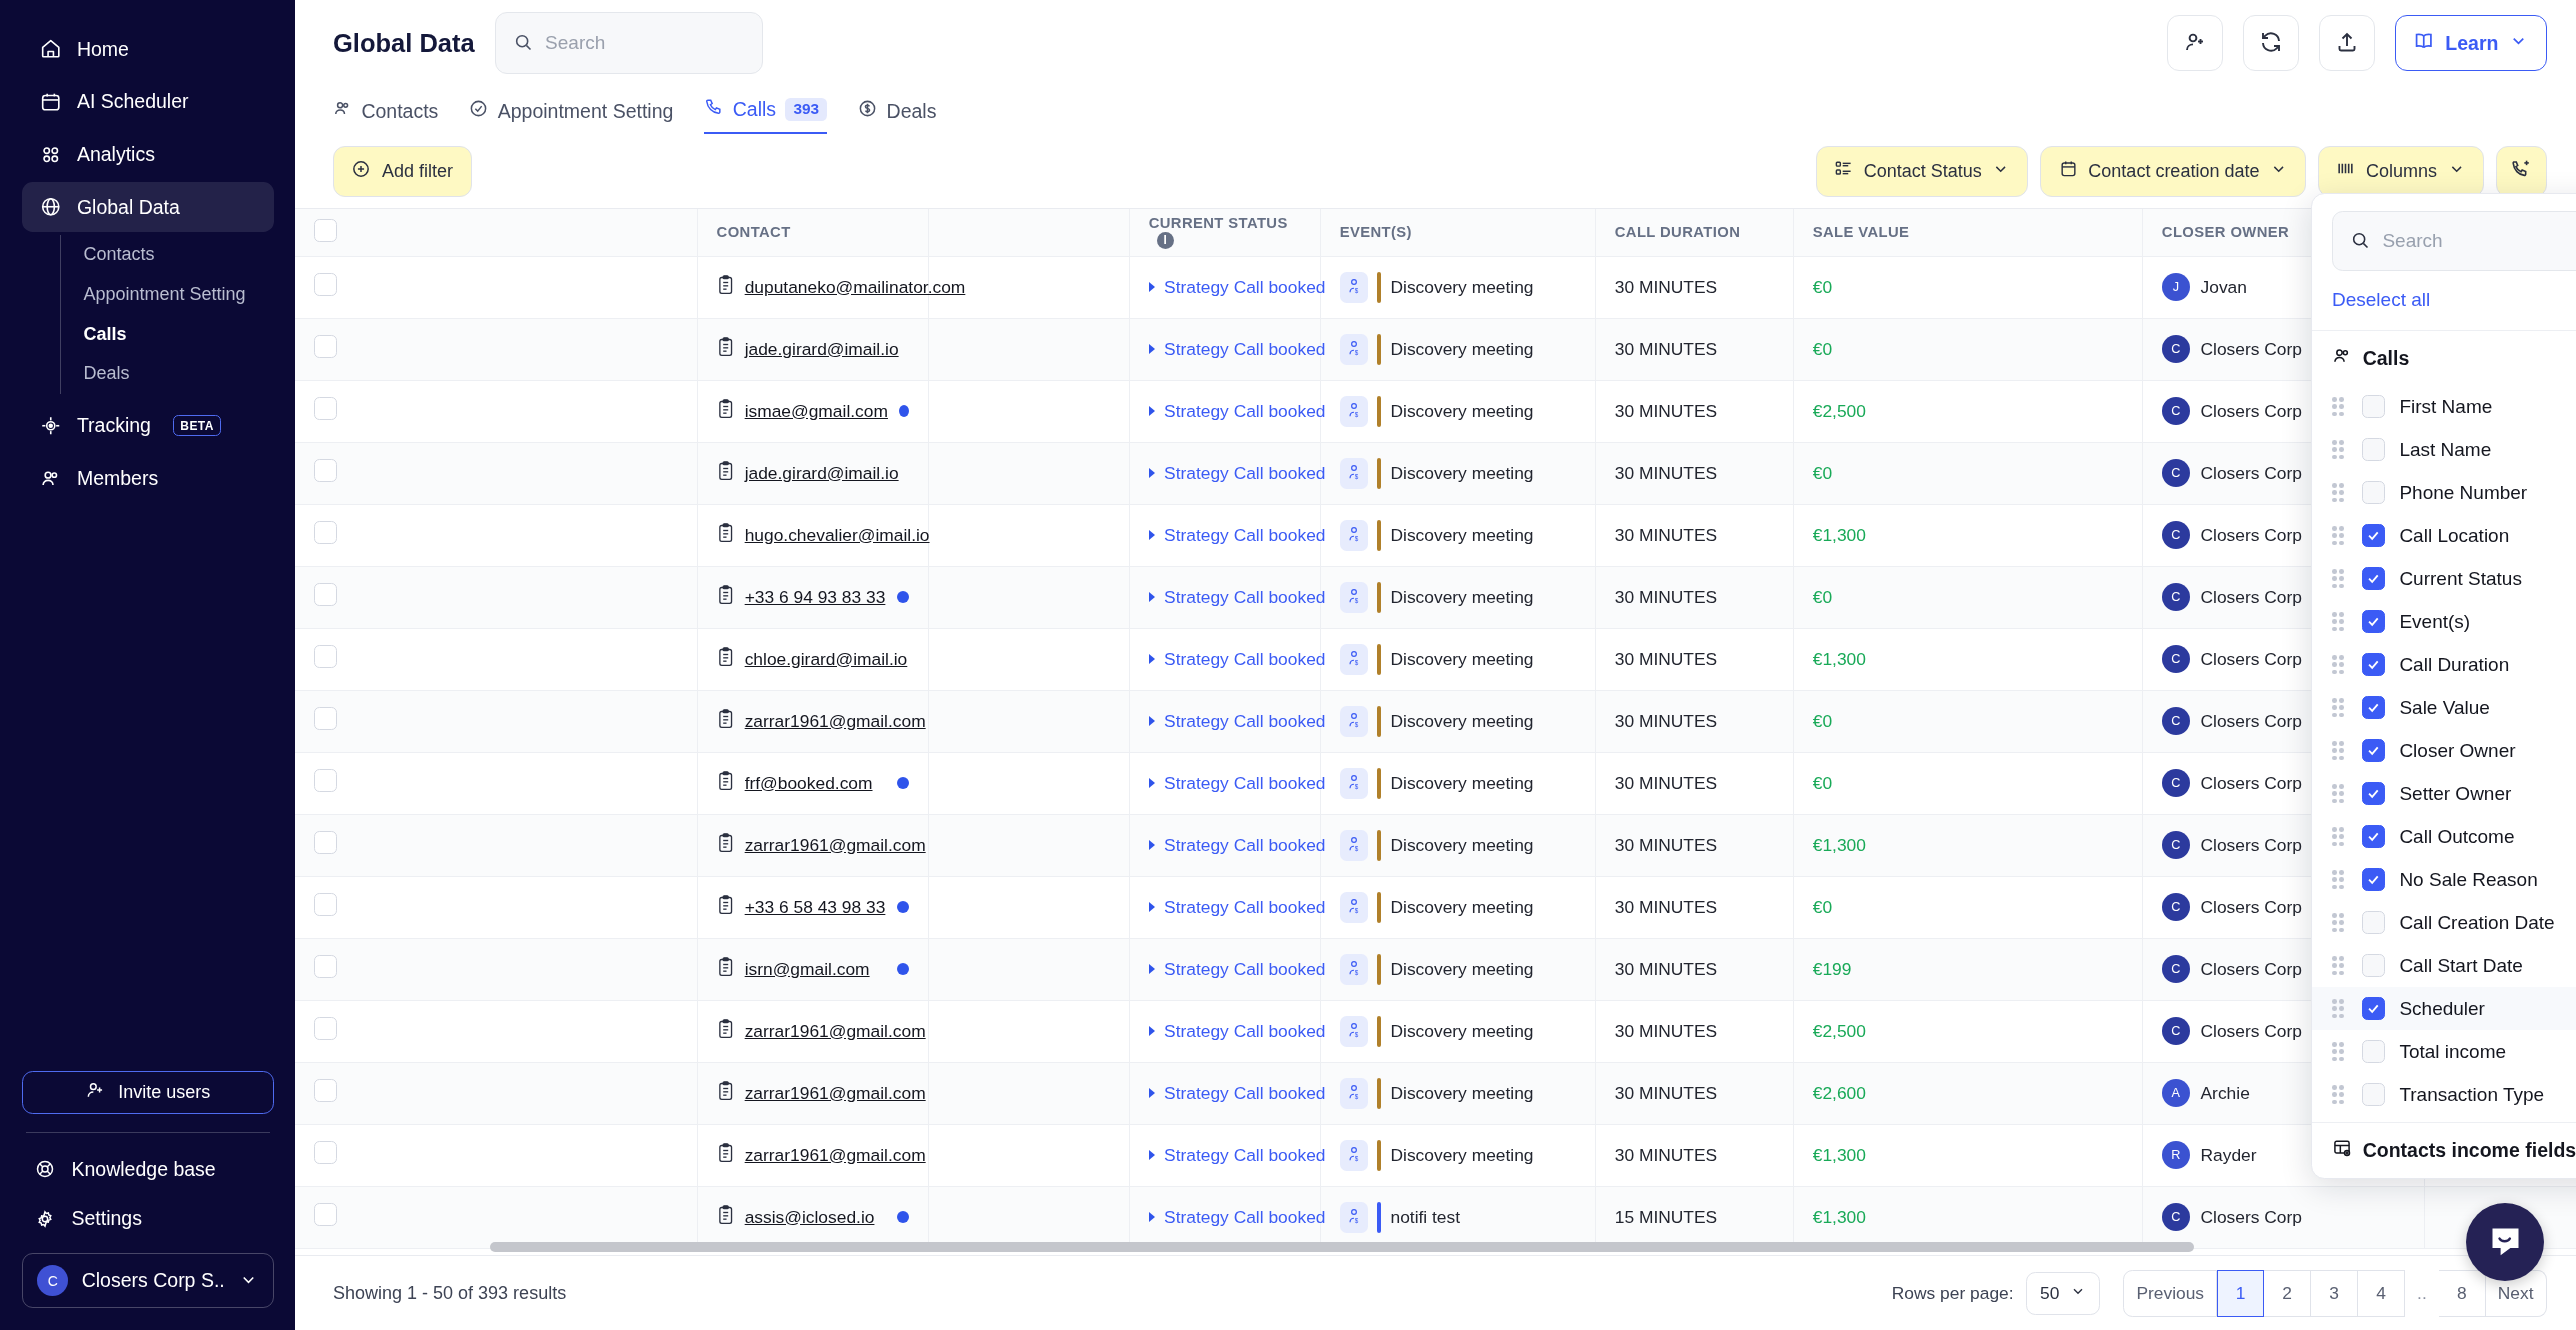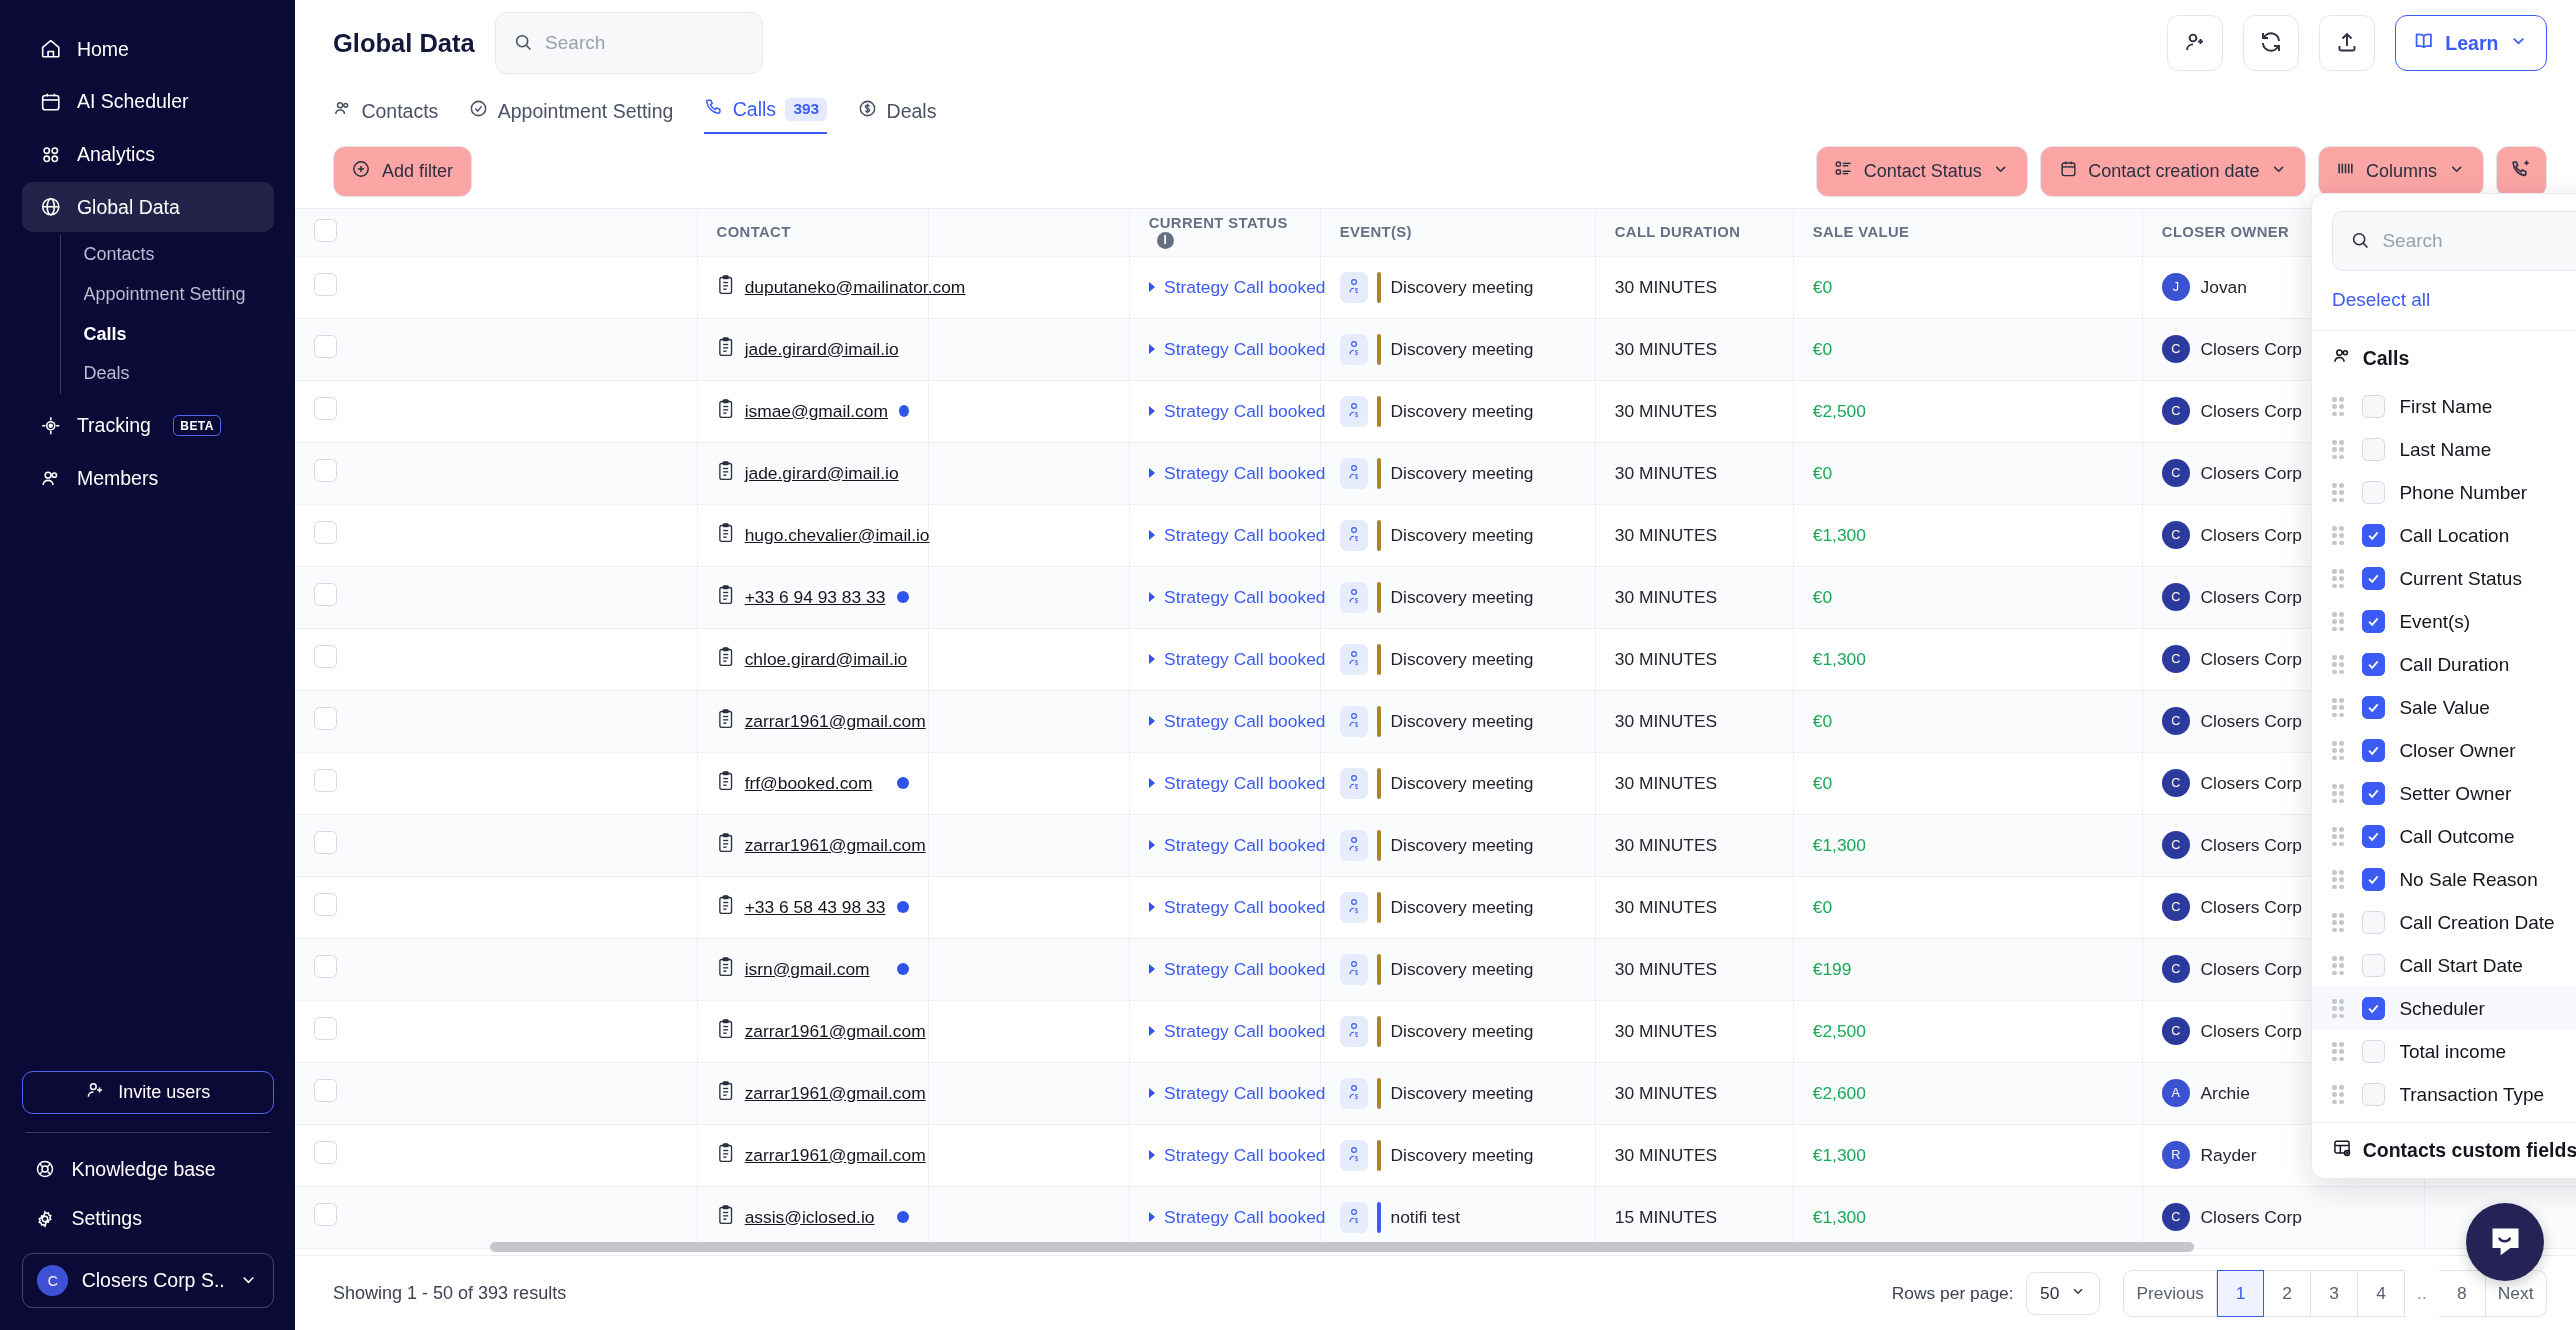--- a/index.html
+++ b/index.html
@@ -99,21 +99,21 @@
     color:#3b5bf5; font-size: 19.5px; font-weight: 600; cursor:pointer; background:#fff;
   }
 
   .tabs { display:flex; align-items:flex-end; gap: 31px; padding: 0 38px; height: 48px; }
   .tab { display:flex; align-items:center; gap: 9.4px; font-size: 19.5px; color:#4a5165; cursor:pointer; padding-bottom: 10.7px; }
   .tab.active { color:#3b5bf5; border-bottom: 2.7px solid #3b5bf5; font-weight: 500; }
   .tab-count { background:#e4e9fd; color:#3b5bf5; border-radius:5.4px; font-size:15.4px; padding: 2.7px 8px; font-weight:600; }
 
   .toolbar { height: 74px; display:flex; align-items:center; padding: 0 29.5px 0 38px; gap: 12px; }
   .pill {
-    height: 51px; border:0.7px solid #e0e3ea; border-radius: 12px; background:#fca5a5;
+    height: 51px; border:0.7px solid #e0e3ea; border-radius: 12px; background:#fef9c3;
     display:flex; align-items:center; gap: 10.7px; padding: 0 17.4px;
     font-size: 18px; color:#2b3040; cursor:pointer; white-space:nowrap;
   }
   .toolbar-spacer { flex:1; }
   .pill-sq { width:51px; padding:0; justify-content:center; }
 
   
   .table-wrap { flex:1; position:relative; overflow:hidden; border-top:0.7px solid #e9ebf0; }
   table.grid { border-collapse: collapse; width: 2311px; table-layout: fixed; }
   table.grid th, table.grid td { border-right:0.7px solid #edeff3; border-bottom:0.7px solid #edeff3; }
@@ -1664,20 +1664,20 @@
         <span>
           <svg width="20" height="20" viewBox="0 0 24 24" fill="none" stroke="#14161f" stroke-width="1.8">
               <rect x="3.5" y="4" width="17" height="14" rx="2"></rect>
               <line x1="3.5" y1="9" x2="20.5" y2="9"></line>
               <line x1="10" y1="9" x2="10" y2="18"></line>
               <circle cx="18" cy="18" r="3" fill="#fff"></circle>
               <line x1="18" y1="16" x2="18" y2="20"></line>
               <line x1="16" y1="18" x2="20" y2="18"></line>
             </svg>
         </span>
-        <span>Contacts custom fields</span>
+        <span>Contacts income fields</span>
       </span>
 
     </div>
   </div>
 
 </main>
 
 
 </body></html>

